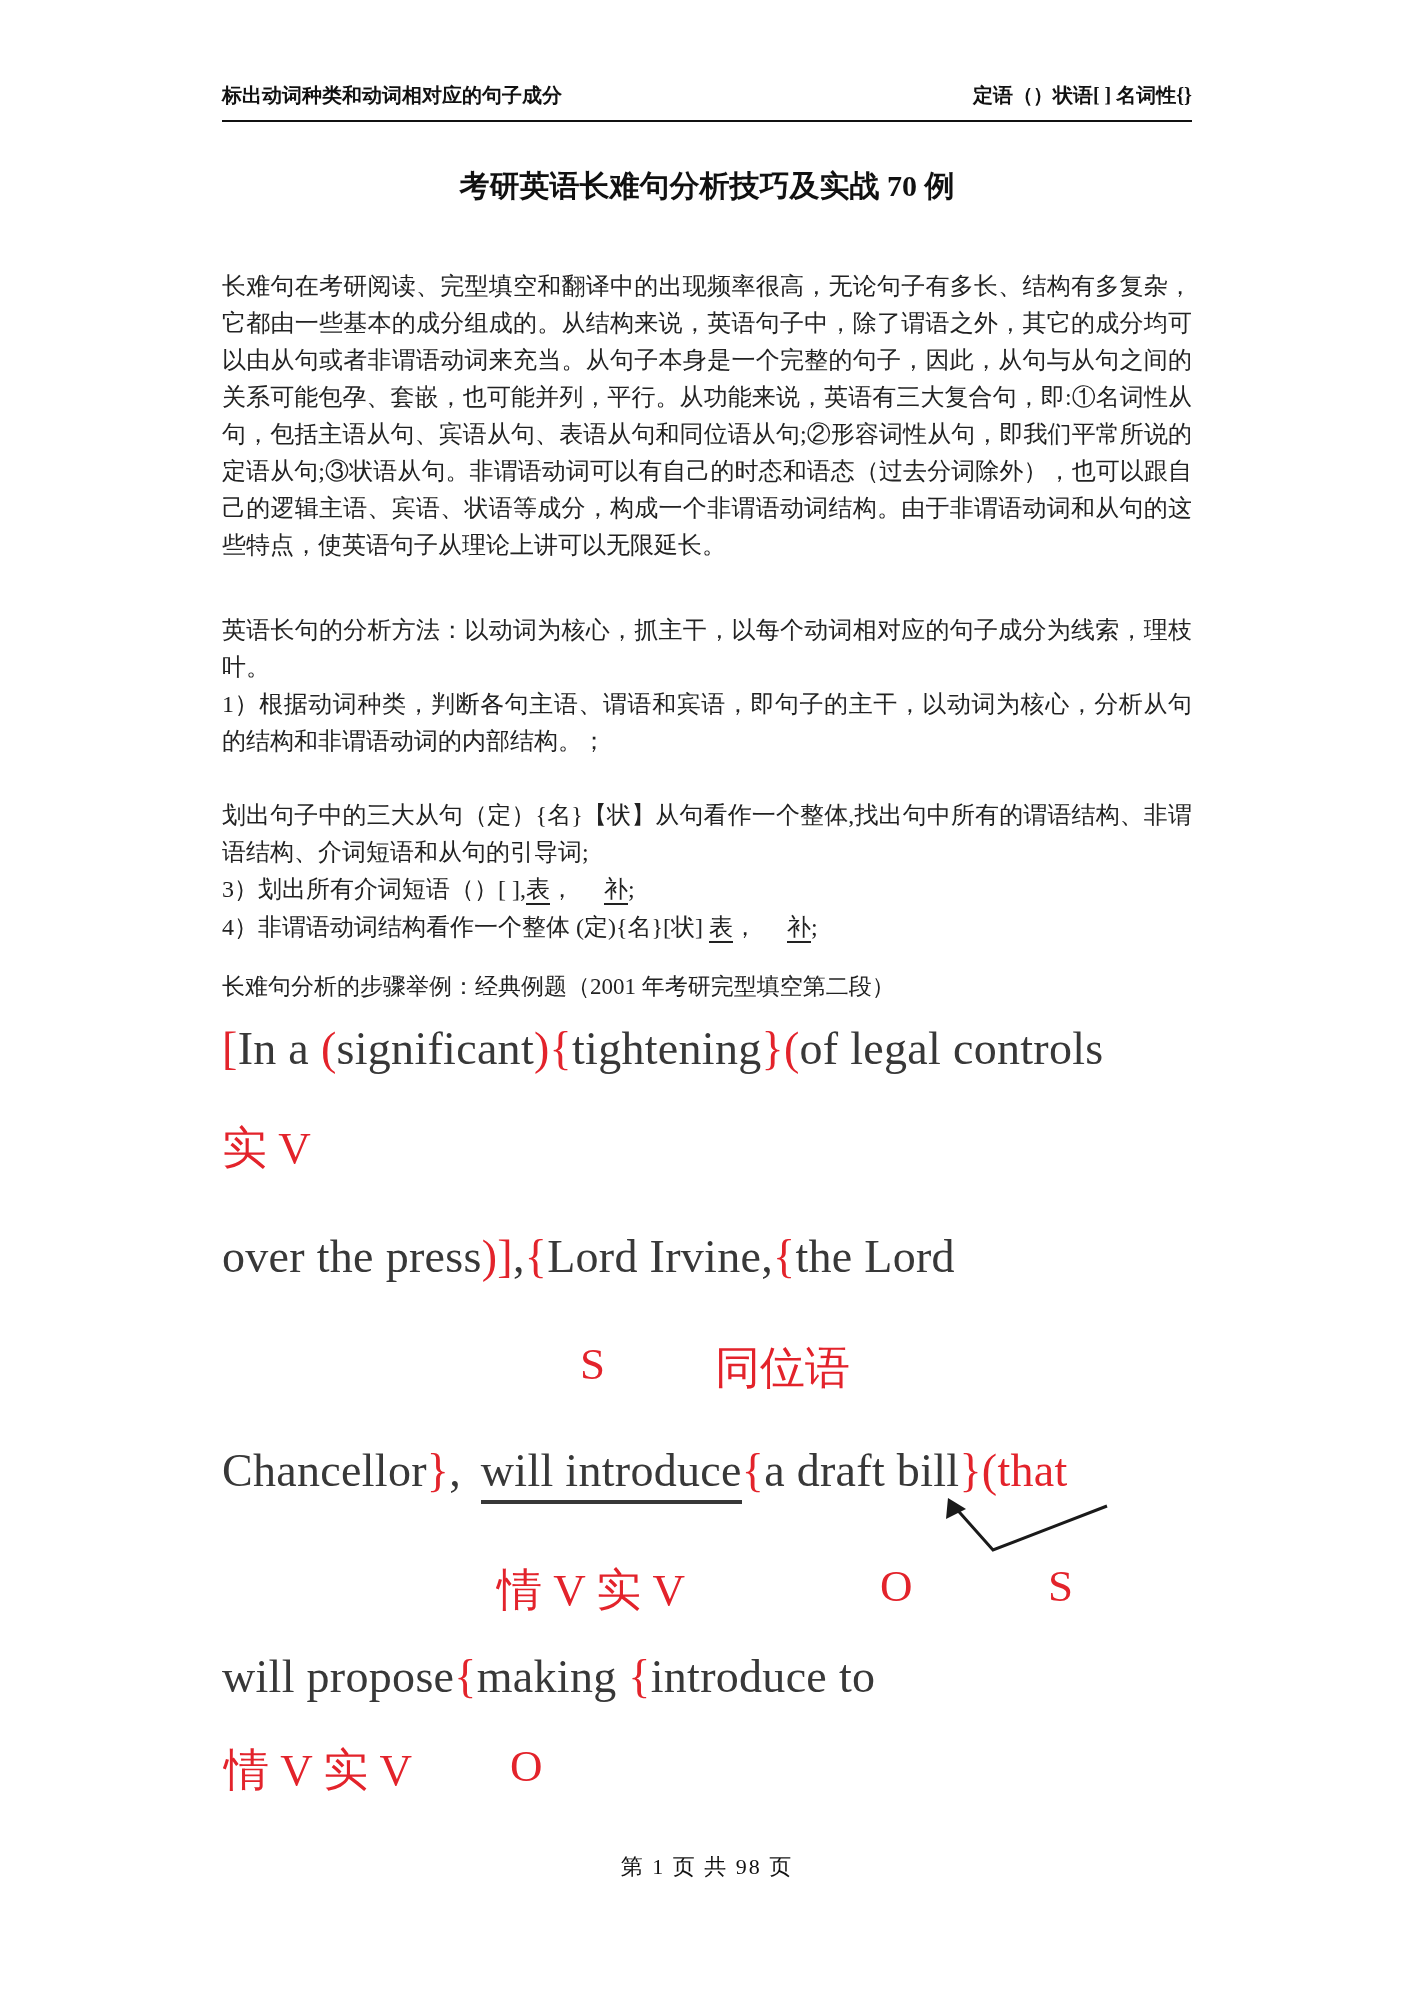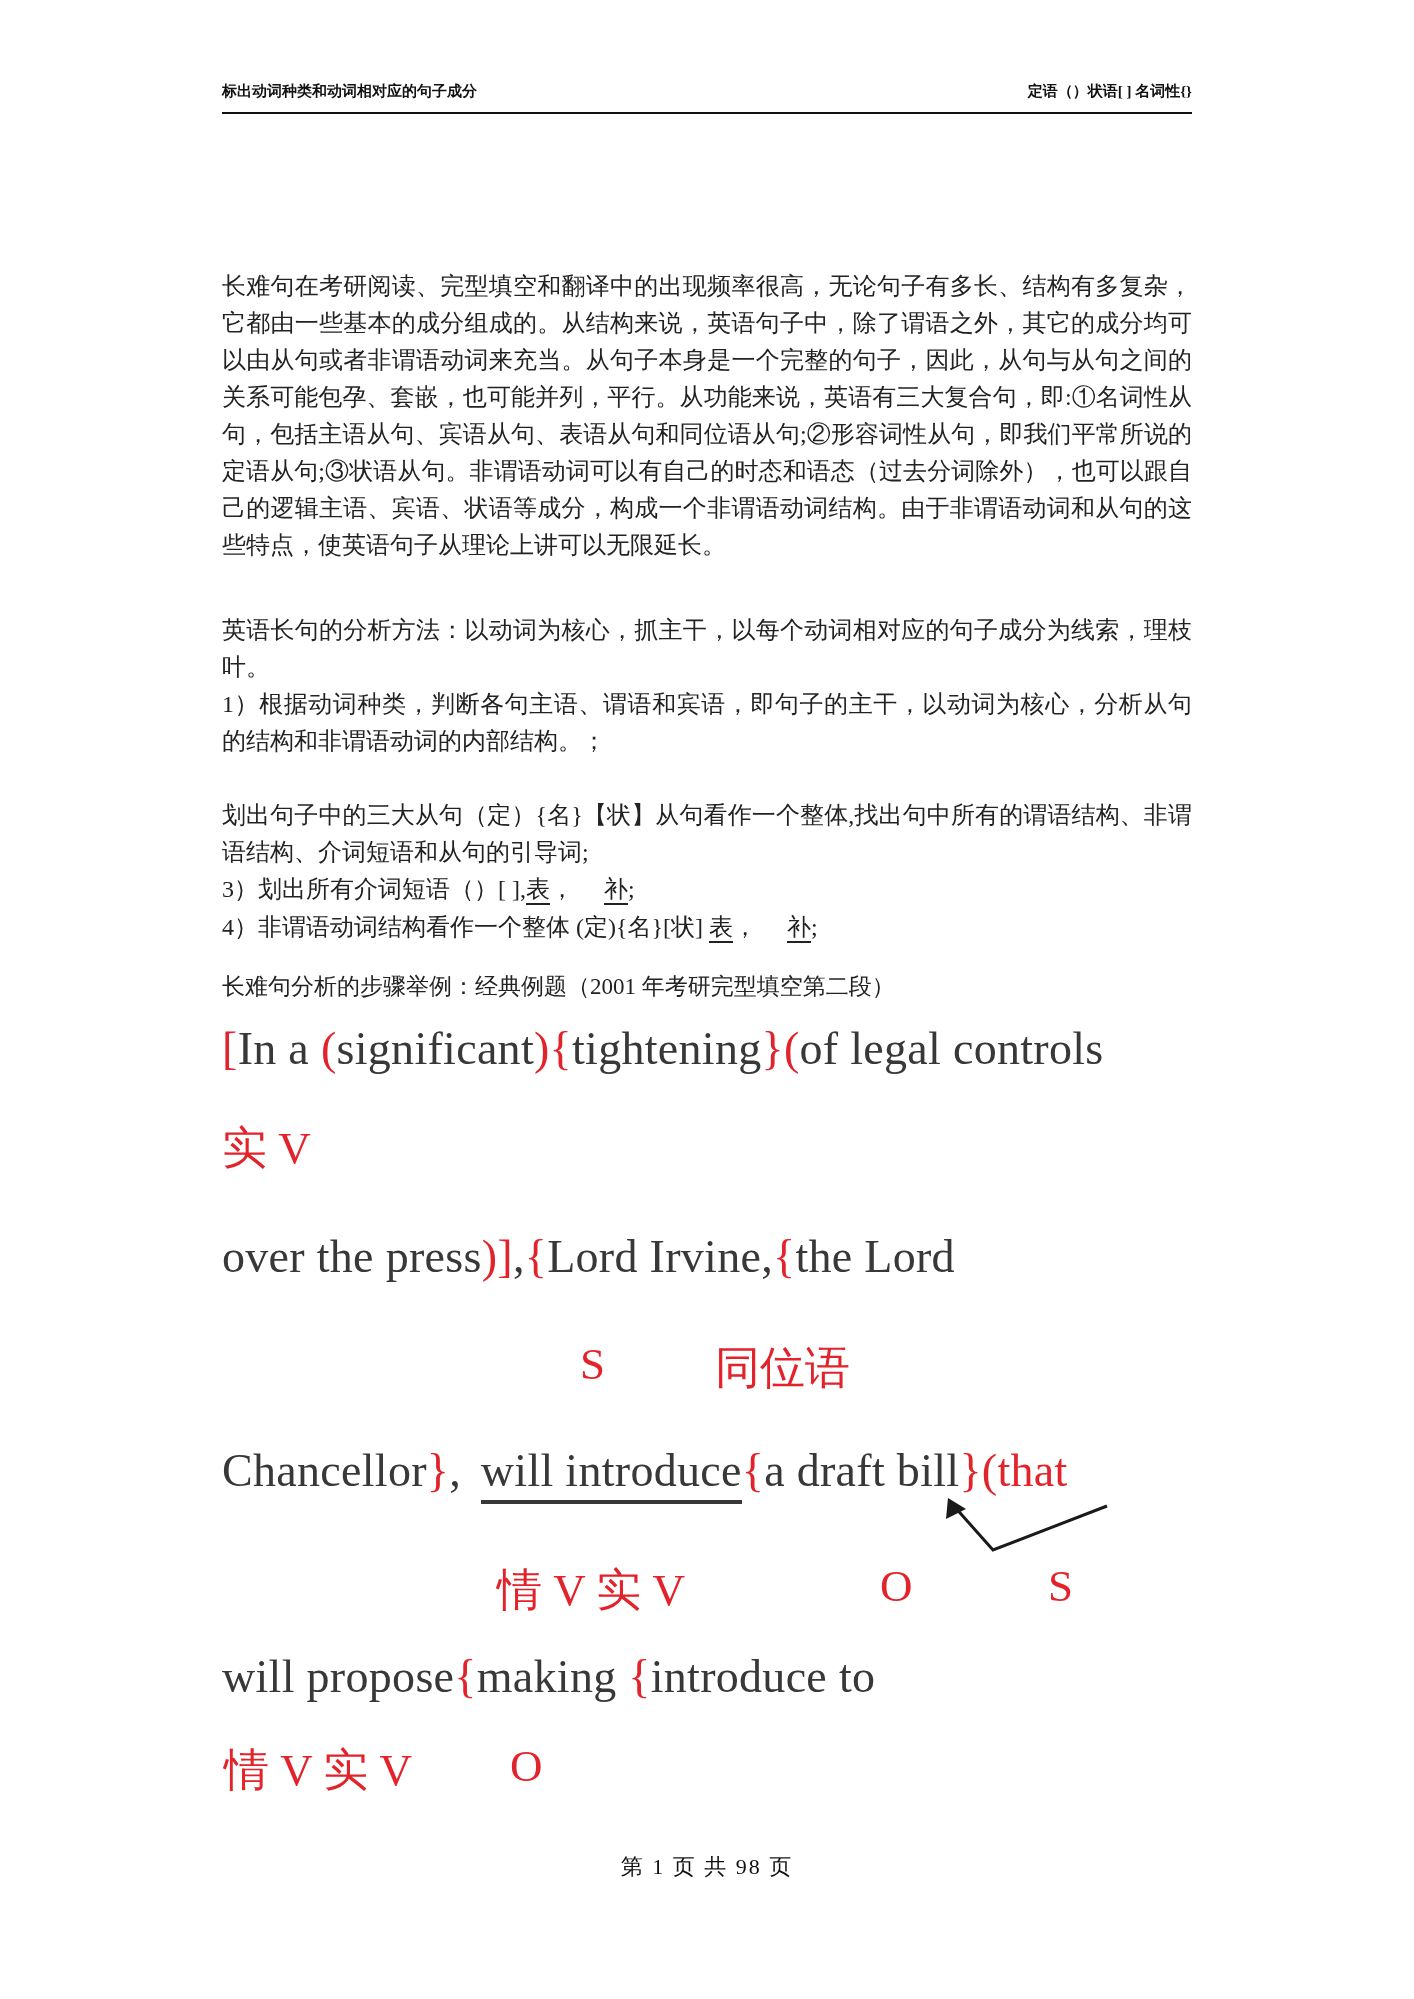--- a/index.html
+++ b/index.html
@@ -8,21 +8,21 @@
     width:1414px;height:1999px;
     margin:0 auto;background:#ffffff;
     font-family:"Liberation Serif","DejaVu Serif",serif;
     color:#222;
     overflow:hidden;
   }
   
   .header{
     position:absolute;top:82px;left:222px;width:970px;
     display:flex;justify-content:space-between;align-items:flex-end;
-    font-weight:bold;font-size:15px;color:#111;
+    font-weight:bold;font-size:20px;color:#111;
     padding-bottom:11px;border-bottom:2.5px solid #111;
     white-space:nowrap;
   }
   
   .doc-title{
     position:absolute;top:166px;left:222px;width:970px;
     text-align:center;font-weight:bold;font-size:30px;color:#111;
   }
   
   .para{
@@ -60,20 +60,21 @@
 </head>
 <body>
 
 <div class="page">
 
   <div class="header">
     <span>标出动词种类和动词相对应的句子成分</span>
     <span>定语（）状语[ ] 名词性{}</span>
   </div>
 
+  <div class="doc-title">考研英语长难句分析技巧及实战 70 例</div>
 
   <div class="para" style="top:251px;margin-top:17px;">长难句在考研阅读、完型填空和翻译中的出现频率很高，无论句子有多长、结构有多复杂，它都由一些基本的成分组成的。从结构来说，英语句子中，除了谓语之外，其它的成分均可以由从句或者非谓语动词来充当。从句子本身是一个完整的句子，因此，从句与从句之间的关系可能包孕、套嵌，也可能并列，平行。从功能来说，英语有三大复合句，即:①名词性从句，包括主语从句、宾语从句、表语从句和同位语从句;②形容词性从句，即我们平常所说的定语从句;③状语从句。非谓语动词可以有自己的时态和语态（过去分词除外），也可以跟自己的逻辑主语、宾语、状语等成分，构成一个非谓语动词结构。由于非谓语动词和从句的这些特点，使英语句子从理论上讲可以无限延长。</div>
 
   <div class="para" style="top:612px;">英语长句的分析方法：以动词为核心，抓主干，以每个动词相对应的句子成分为线索，理枝叶。</div>
   <div class="para" style="top:686px;">1）根据动词种类，判断各句主语、谓语和宾语，即句子的主干，以动词为核心，分析从句的结构和非谓语动词的内部结构。；</div>
   <div class="para" style="top:797px;">划出句子中的三大从句（定）{名}【状】从句看作一个整体,找出句中所有的谓语结构、非谓语结构、介词短语和从句的引导词;</div>
   <div class="para" style="top:871px;white-space:nowrap;"><span>3）划出所有介词短语（）[ ],</span><span class="u">表</span><span>，</span><span class="u gap">补</span><span>;</span></div>
   <div class="para" style="top:909px;white-space:nowrap;"><span>4）非谓语动词结构看作一个整体 (定){名}[状] </span><span class="u">表</span><span>，</span><span class="u gap">补</span><span>;</span></div>
 
   <div class="caption" style="top:971px;">长难句分析的步骤举例：经典例题（2001 年考研完型填空第二段）</div>

